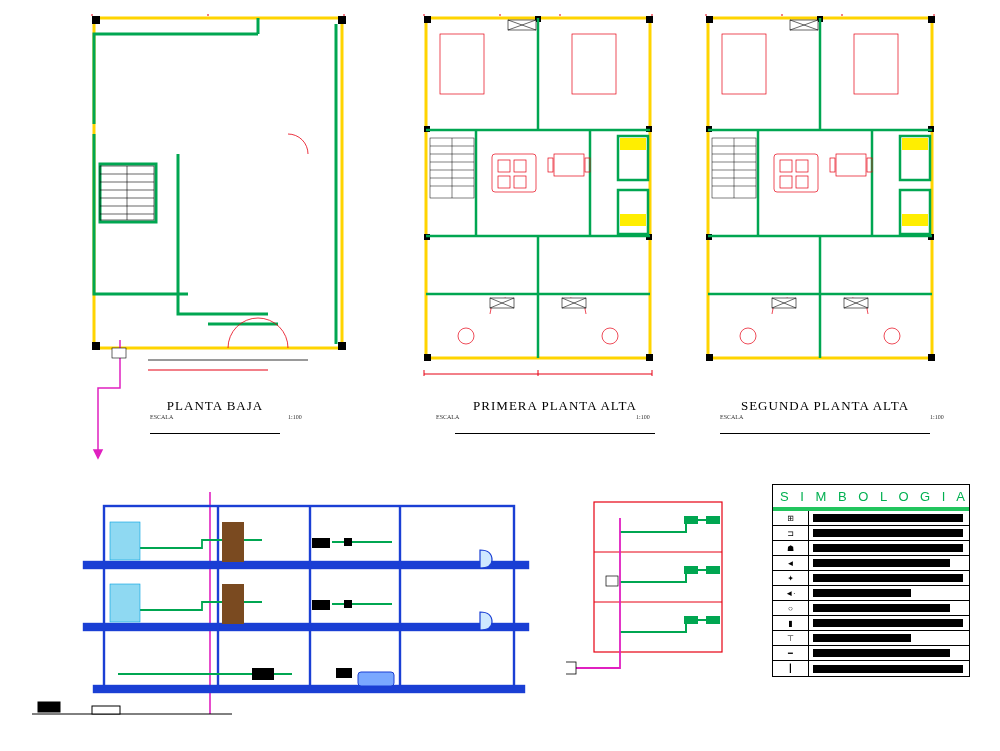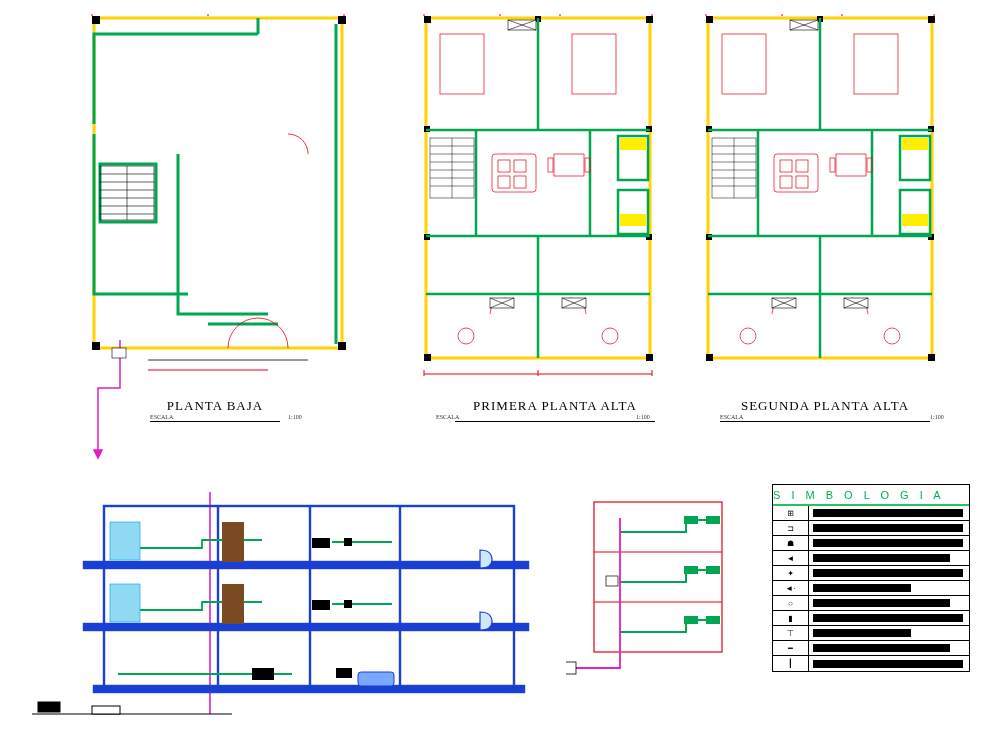--- a/index.html
+++ b/index.html
@@ -11,39 +11,39 @@
     position: relative;
     overflow: hidden;
   }
   .plan-label {
     position: absolute;
     font-size: 13px;
     letter-spacing: 1px;
     color: #000;
     text-align: center;
     border-bottom: 1px solid #000;
-    padding-bottom: 7px;
+    padding-bottom: 19px;
   }
   .scale-label {
     position: absolute;
     font-size: 6px;
     color: #333;
   }
   .legend-box {
     position: absolute;
     border: 1.5px solid #000;
     background: #fff;
   }
   .legend-title {
-    text-align: left;
+    text-align: right;
     color: #00b050;
-    font-size: 11px;
+    font-size: 13px;
     letter-spacing: 4px;
     padding: 4px 0 3px 0;
-    border-bottom: 2px solid #22c55e;
+    border-bottom: 4px solid #22c55e;
     font-family: Arial, sans-serif;
   }
   .legend-row {
     display: flex;
     align-items: center;
     border-bottom: 1px solid #000;
     height: 15px;
   }
   .legend-row:last-child { border-bottom: none; }
   .legend-sym {

